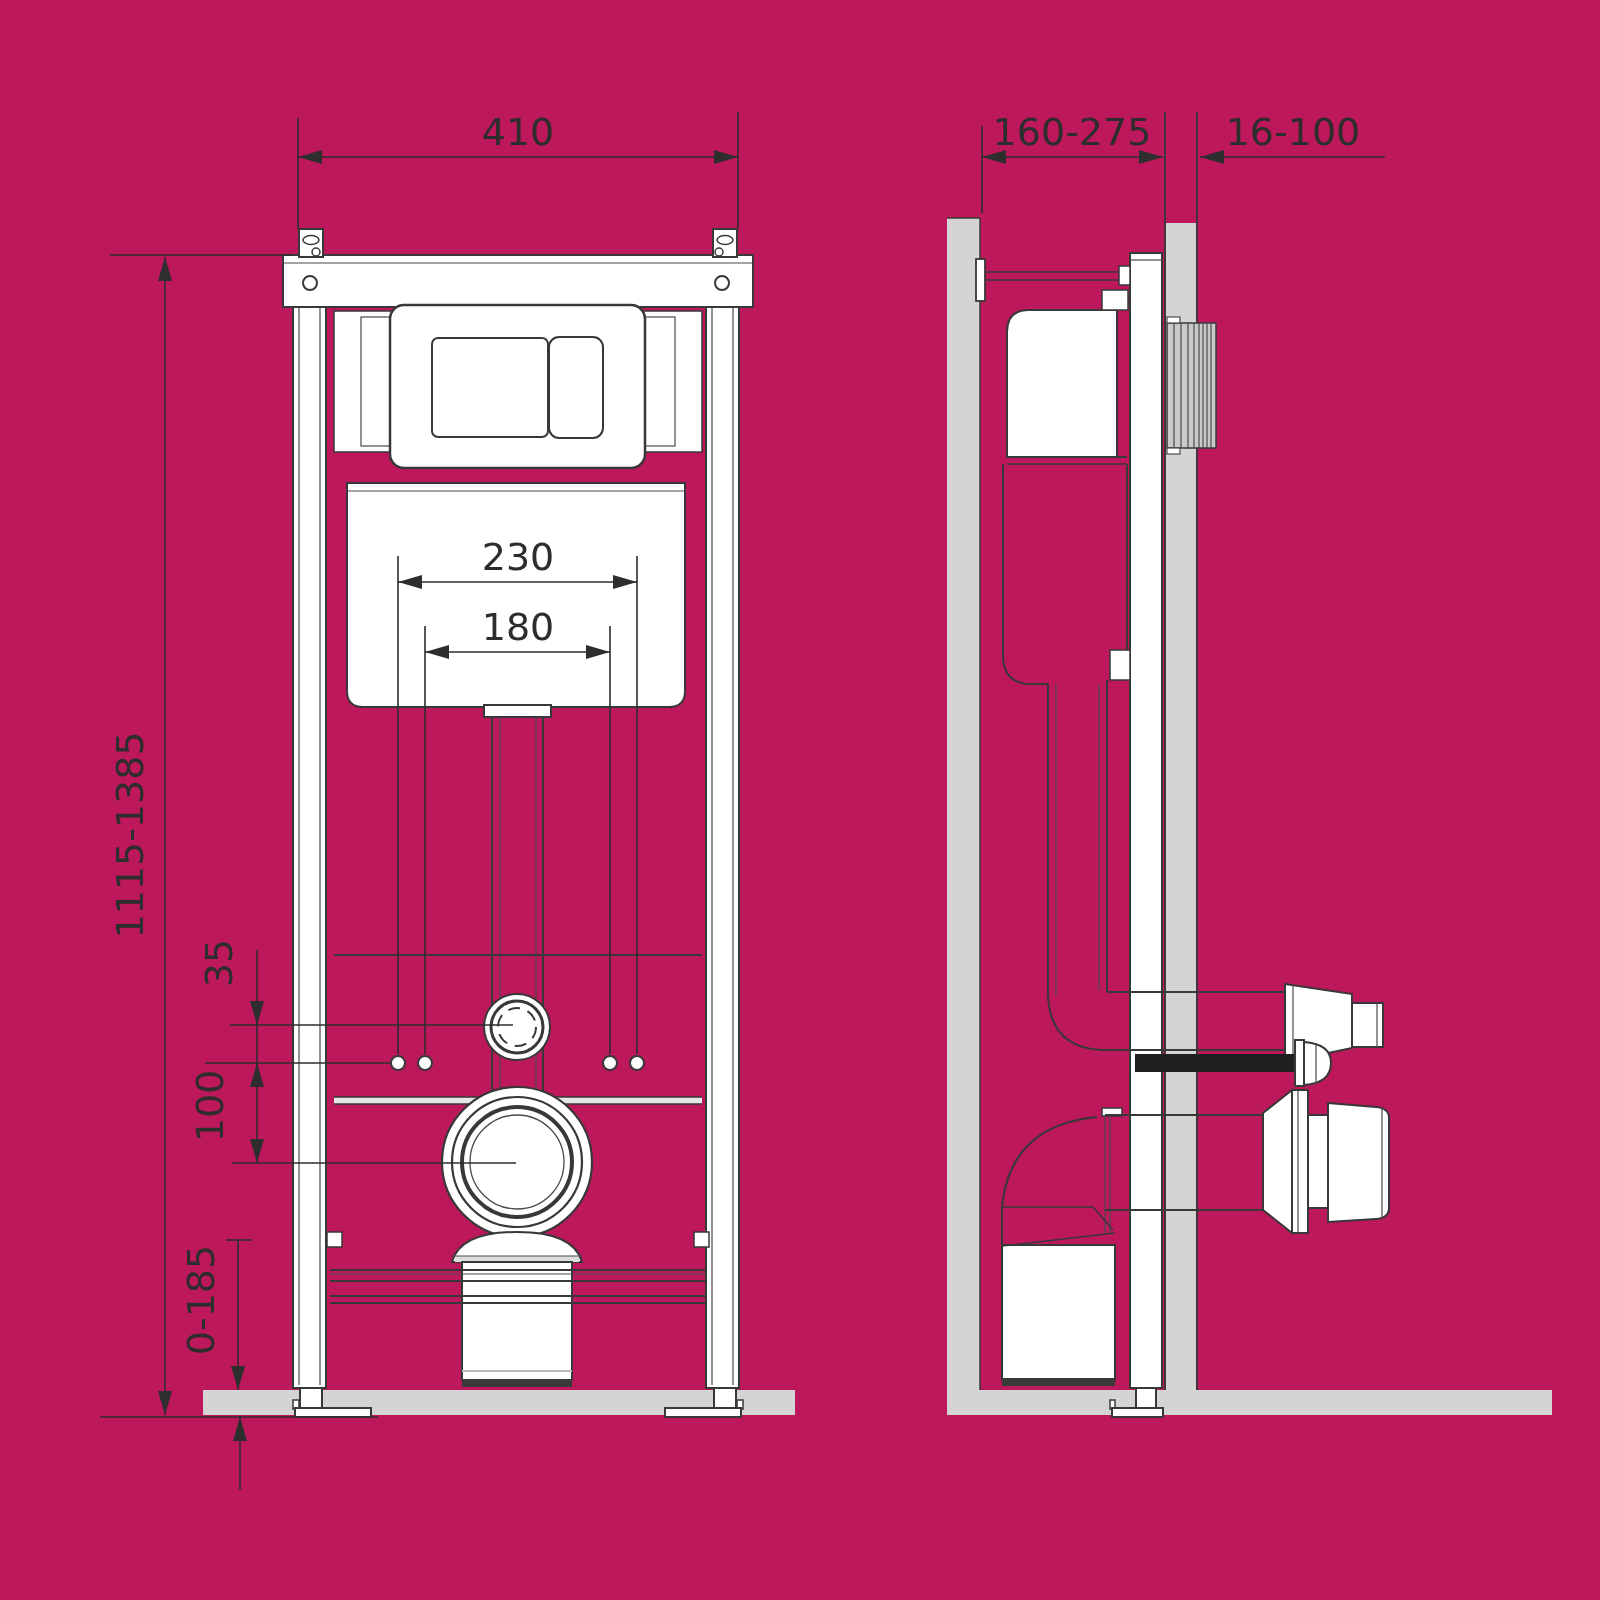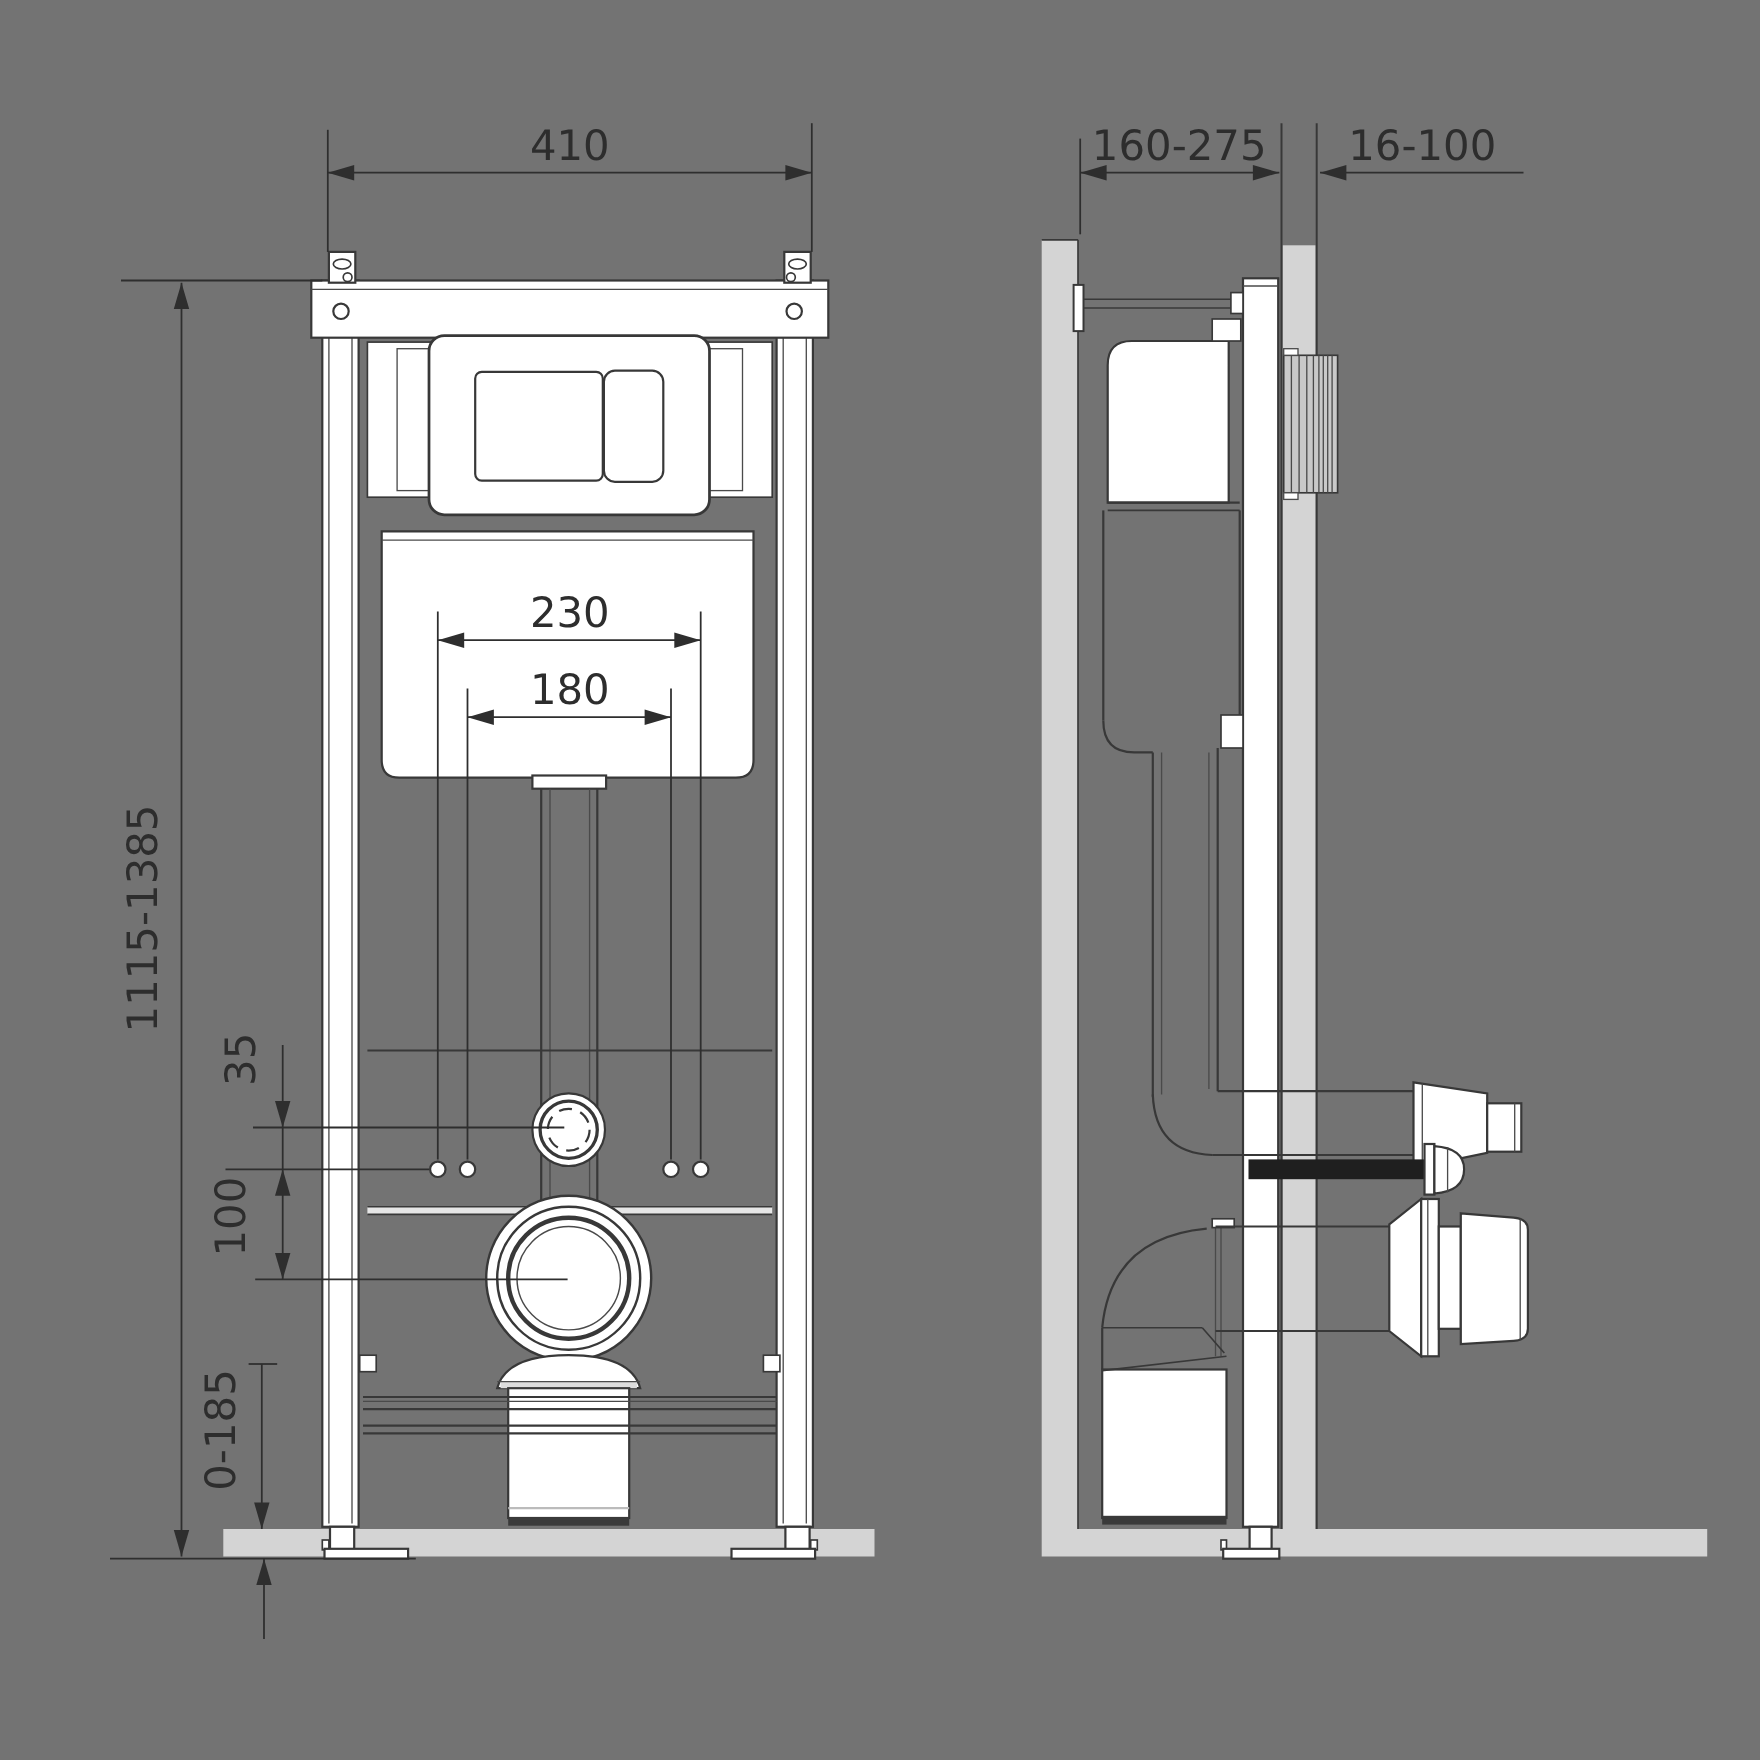--- a/index.html
+++ b/index.html
@@ -1,16 +1,16 @@
 <!DOCTYPE html>
 <html><head>
 <meta charset="utf-8">
 <style>
   html,body{margin:0;padding:0;background:#ffffff;}
-  #canvas{position:relative;width:1600px;height:1600px;background:#737373;overflow:hidden;
+  #canvas{position:relative;width:1600px;height:1600px;background:#be185d;overflow:hidden;
           font-family:"DejaVu Sans",sans-serif;}
   svg{position:absolute;left:0;top:0;}
   .ln{stroke:#383838;stroke-width:2;fill:none;}
   .ln25{stroke:#383838;stroke-width:2.5;fill:none;}
   .thin{stroke:#4a4a4a;stroke-width:1.2;fill:none;}
   .med{stroke:#383838;stroke-width:1.5;fill:none;}
   .wf{fill:#ffffff;}
   .dim{stroke:#2e2e2e;stroke-width:1.6;fill:none;}
   .arr{fill:#2e2e2e;stroke:none;}
   .dtxt{font-size:38px;fill:#2d2d2d;font-family:"DejaVu Sans",sans-serif;}

